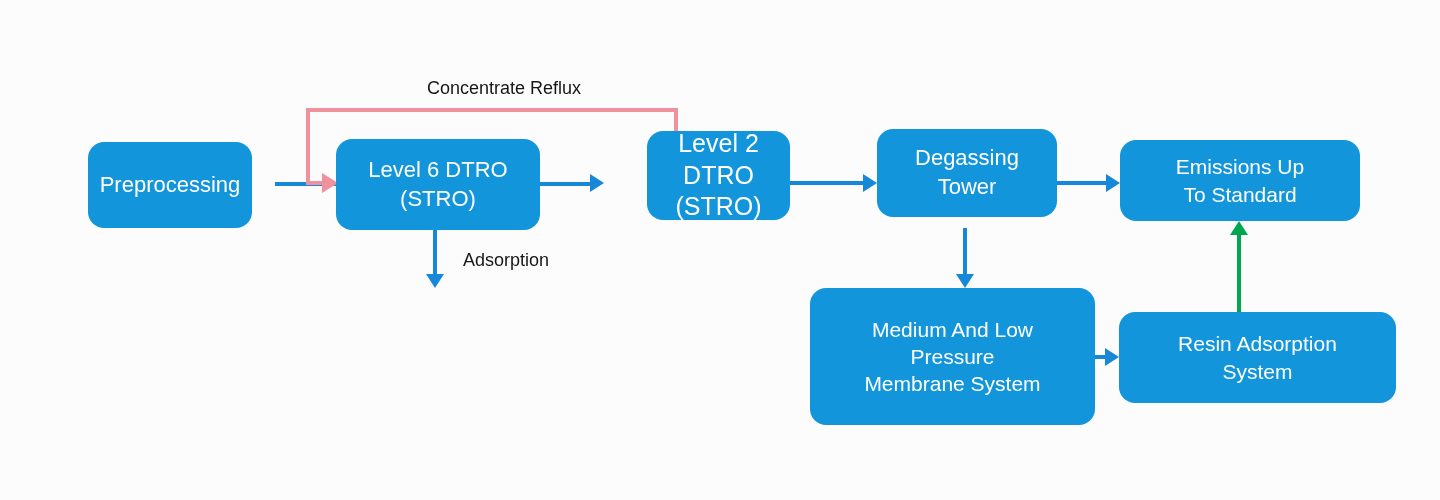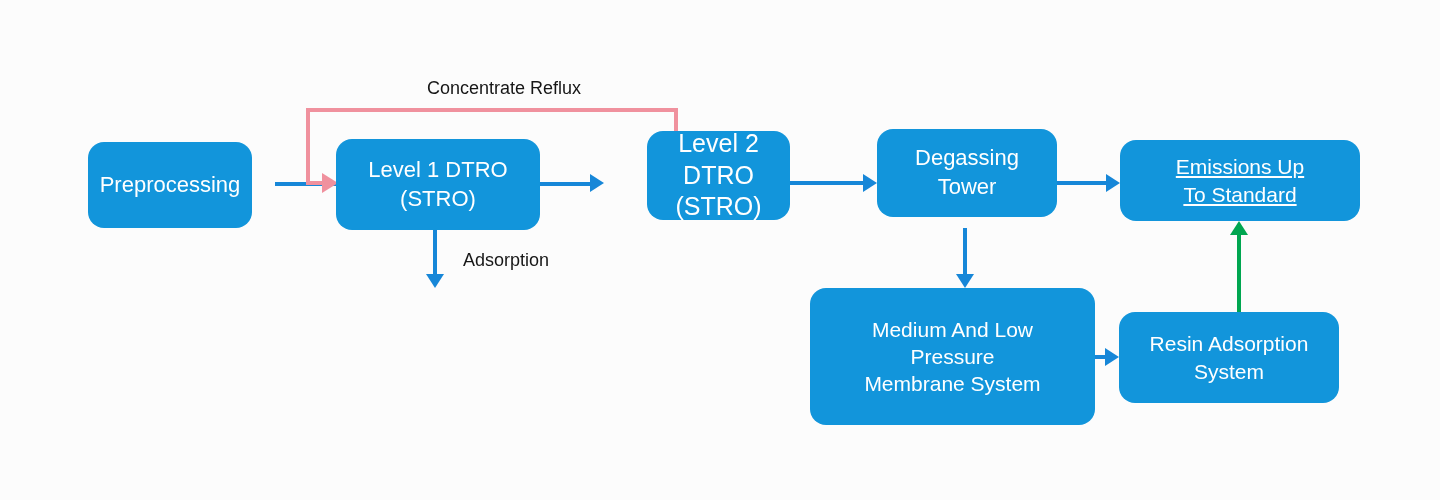--- a/index.html
+++ b/index.html
@@ -32,24 +32,24 @@
     text-align:center;
     font-size:21px;line-height:1.3;
     white-space:pre-line;
     box-sizing:border-box;
     padding:4px 8px;
   }
   .n-preprocessing{left:88px; top:142px; width:164px; height:86px; font-size:22px;}
   .n-level1      {left:336px; top:139px; width:204px; height:91px; font-size:22px;}
   .n-level2      {left:604px; top:131px; width:143px; height:89px; font-size:25px; line-height:1.26;margin-left:43px;}
   .n-degassing   {left:877px; top:129px; width:180px; height:88px; font-size:22px;}
-  .n-emissions   {left:1120px;top:140px; width:240px; height:81px;text-decoration:underline;}
+  .n-emissions   {left:1120px;top:140px; width:240px; height:81px;}
   .n-outsourcing {left:284px; top:288px; width:312px; height:90px;}
   .n-membrane    {left:810px; top:288px; width:285px; height:137px;}
-  .n-resin       {left:1119px;top:312px; width:220px; height:91px;}
+  .n-resin       {left:1119px;top:312px; width:277px; height:91px;}
   
   .lbl{
     position:absolute;
     color:var(--label-text);
     font-size:18px;line-height:1.25;
     white-space:pre-line;
   }
   .lbl-reflux{left:415px;top:77px;margin-left:12px;}
   .lbl-water {left:765px;top:134px;}
   .lbl-conc  {left:463px;top:249px;}
@@ -112,21 +112,21 @@
   <div class="ah ah-down-blue  ah-l1dn"></div>
   <div class="ah ah-down-blue  ah-degdn"></div>
   <div class="ah ah-right-blue ah-memre"></div>
   <div class="ah ah-up-green   ah-resup"></div>
   <div class="ah ah-right-pink ah-pink"></div>
 
   <div class="lbl lbl-reflux">Concentrate Reflux</div>
   <div class="lbl lbl-conc">Adsorption</div>
 
   <div class="node n-preprocessing">Preprocessing</div>
-  <div class="node n-level1">Level 1 DTRO
+  <div class="node n-level1">Level 6 DTRO
 (STRO)</div>
   <div class="node n-level2">Level 2
 DTRO
 (STRO)</div>
   <div class="node n-degassing">Degassing
 Tower</div>
   <div class="node n-emissions">Emissions Up
 To Standard</div>
   <div class="node n-membrane">Medium And Low
 Pressure

